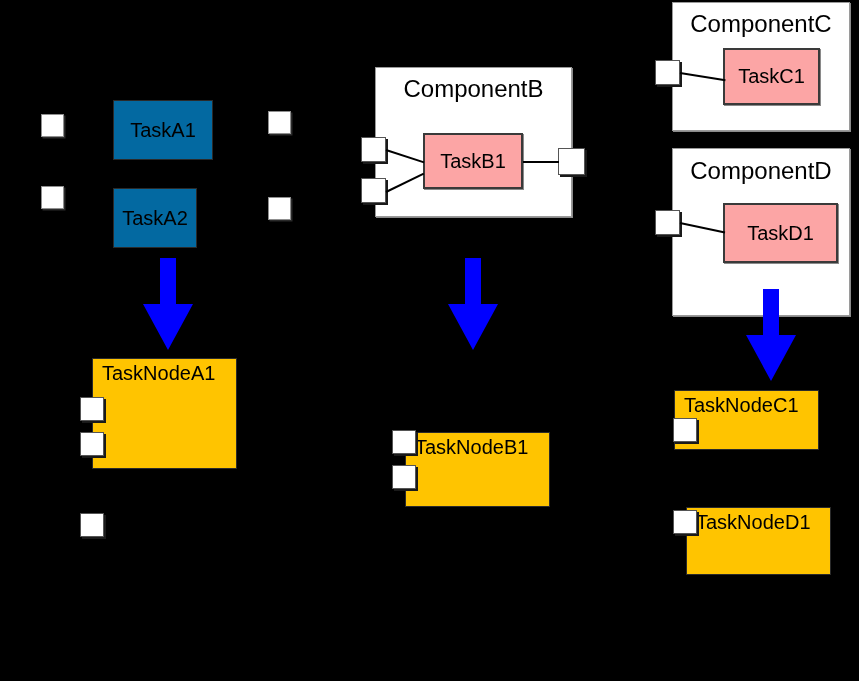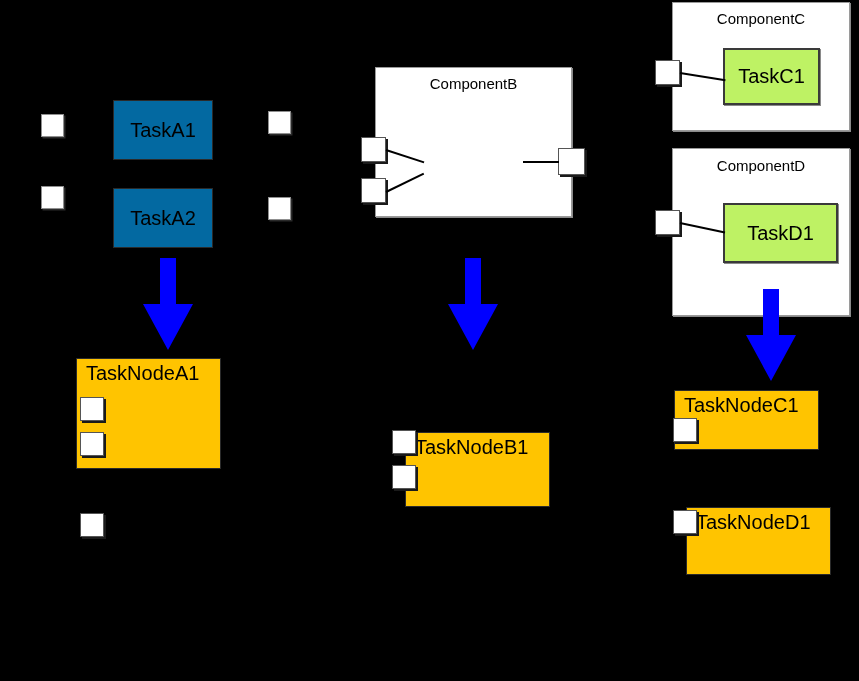--- a/index.html
+++ b/index.html
@@ -23,28 +23,28 @@
   .component {
     background: #FFFFFF;
     border: 1px solid #9a9a9a;
     box-shadow: 1px 1px 0 0 #8a8a8a;
   }
   .component-title {
     position: absolute;
     left: 0;
     right: 0;
     text-align: center;
-    font-size: 15px;
+    font-size: 24px;
     color: #000000;
     white-space: nowrap;
   }
 
   
   .task-light {
-    background: #bef264;
+    background: #fca5a5;
     border: 2px solid #3a3a3a;
     display: flex;
     align-items: center;
     justify-content: center;
     font-size: 20px;
     color: #000000;
     box-shadow: 1px 1px 0 0 #8a8a8a;
   }
 
   
@@ -92,34 +92,37 @@
 </style>
 </head>
 <body>
 
 <div id="canvas">
 
   <div class="abs task-solid" style="left:113px; top:100px; width:100px; height:60px;">
     <span>TaskA1</span>
   </div>
 
-  <div class="abs task-solid" style="left:113px; top:188px; width:100px; height:60px;">
+  <div class="abs task-solid" style="left:113px; top:188px; width:84px; height:60px;">
     <span>TaskA2</span>
   </div>
 
   <div class="abs port" style="left:41px; top:114px; width:23px; height:23px;"></div>
   <div class="abs port" style="left:41px; top:186px; width:23px; height:23px;"></div>
 
   <div class="abs port" style="left:268px; top:111px; width:23px; height:23px;"></div>
   <div class="abs port" style="left:268px; top:197px; width:23px; height:23px;"></div>
 
   <div class="abs component" style="left:375px; top:67px; width:197px; height:150px;">
     <div class="component-title" style="top:7px;">ComponentB</div>
   </div>
 
+  <div class="abs task-light" style="left:423px; top:133px; width:100px; height:56px;">
+    <span>TaskB1</span>
+  </div>
 
   <div class="abs port-dark" style="left:361px; top:137px; width:25px; height:25px;"></div>
   <div class="abs port-dark" style="left:361px; top:178px; width:25px; height:25px;"></div>
 
   <div class="abs port-dark" style="left:558px; top:148px; width:27px; height:27px;"></div>
 
   <div class="link" style="left:386px; top:149px; width:40px; transform:rotate(18deg);"></div>
 
   <div class="link" style="left:386px; top:191px; width:42px; transform:rotate(-26deg);"></div>
 
@@ -154,21 +157,21 @@
   </svg>
 
   <svg class="arrow" style="left:448px; top:258px;" width="50" height="92" viewBox="0 0 50 92">
     <polygon points="17,0 33,0 33,46 50,46 25,92 0,46 17,46" fill="#0000FF"></polygon>
   </svg>
 
   <svg class="arrow" style="left:746px; top:289px;" width="50" height="92" viewBox="0 0 50 92">
     <polygon points="17,0 33,0 33,46 50,46 25,92 0,46 17,46" fill="#0000FF"></polygon>
   </svg>
 
-  <div class="abs tasknode" style="left:76px; top:358px; width:145px; height:111px;">
+  <div class="abs tasknode" style="left:92px; top:358px; width:145px; height:111px;">
     <div class="tasknode-label">TaskNodeA1</div>
   </div>
   <div class="abs port-dark" style="left:80px; top:397px; width:24px; height:24px;"></div>
   <div class="abs port-dark" style="left:80px; top:432px; width:24px; height:24px;"></div>
 
   <div class="abs port-dark" style="left:80px; top:513px; width:24px; height:24px;"></div>
 
   <div class="abs tasknode" style="left:405px; top:432px; width:145px; height:75px;">
     <div class="tasknode-label">TaskNodeB1</div>
   </div>

